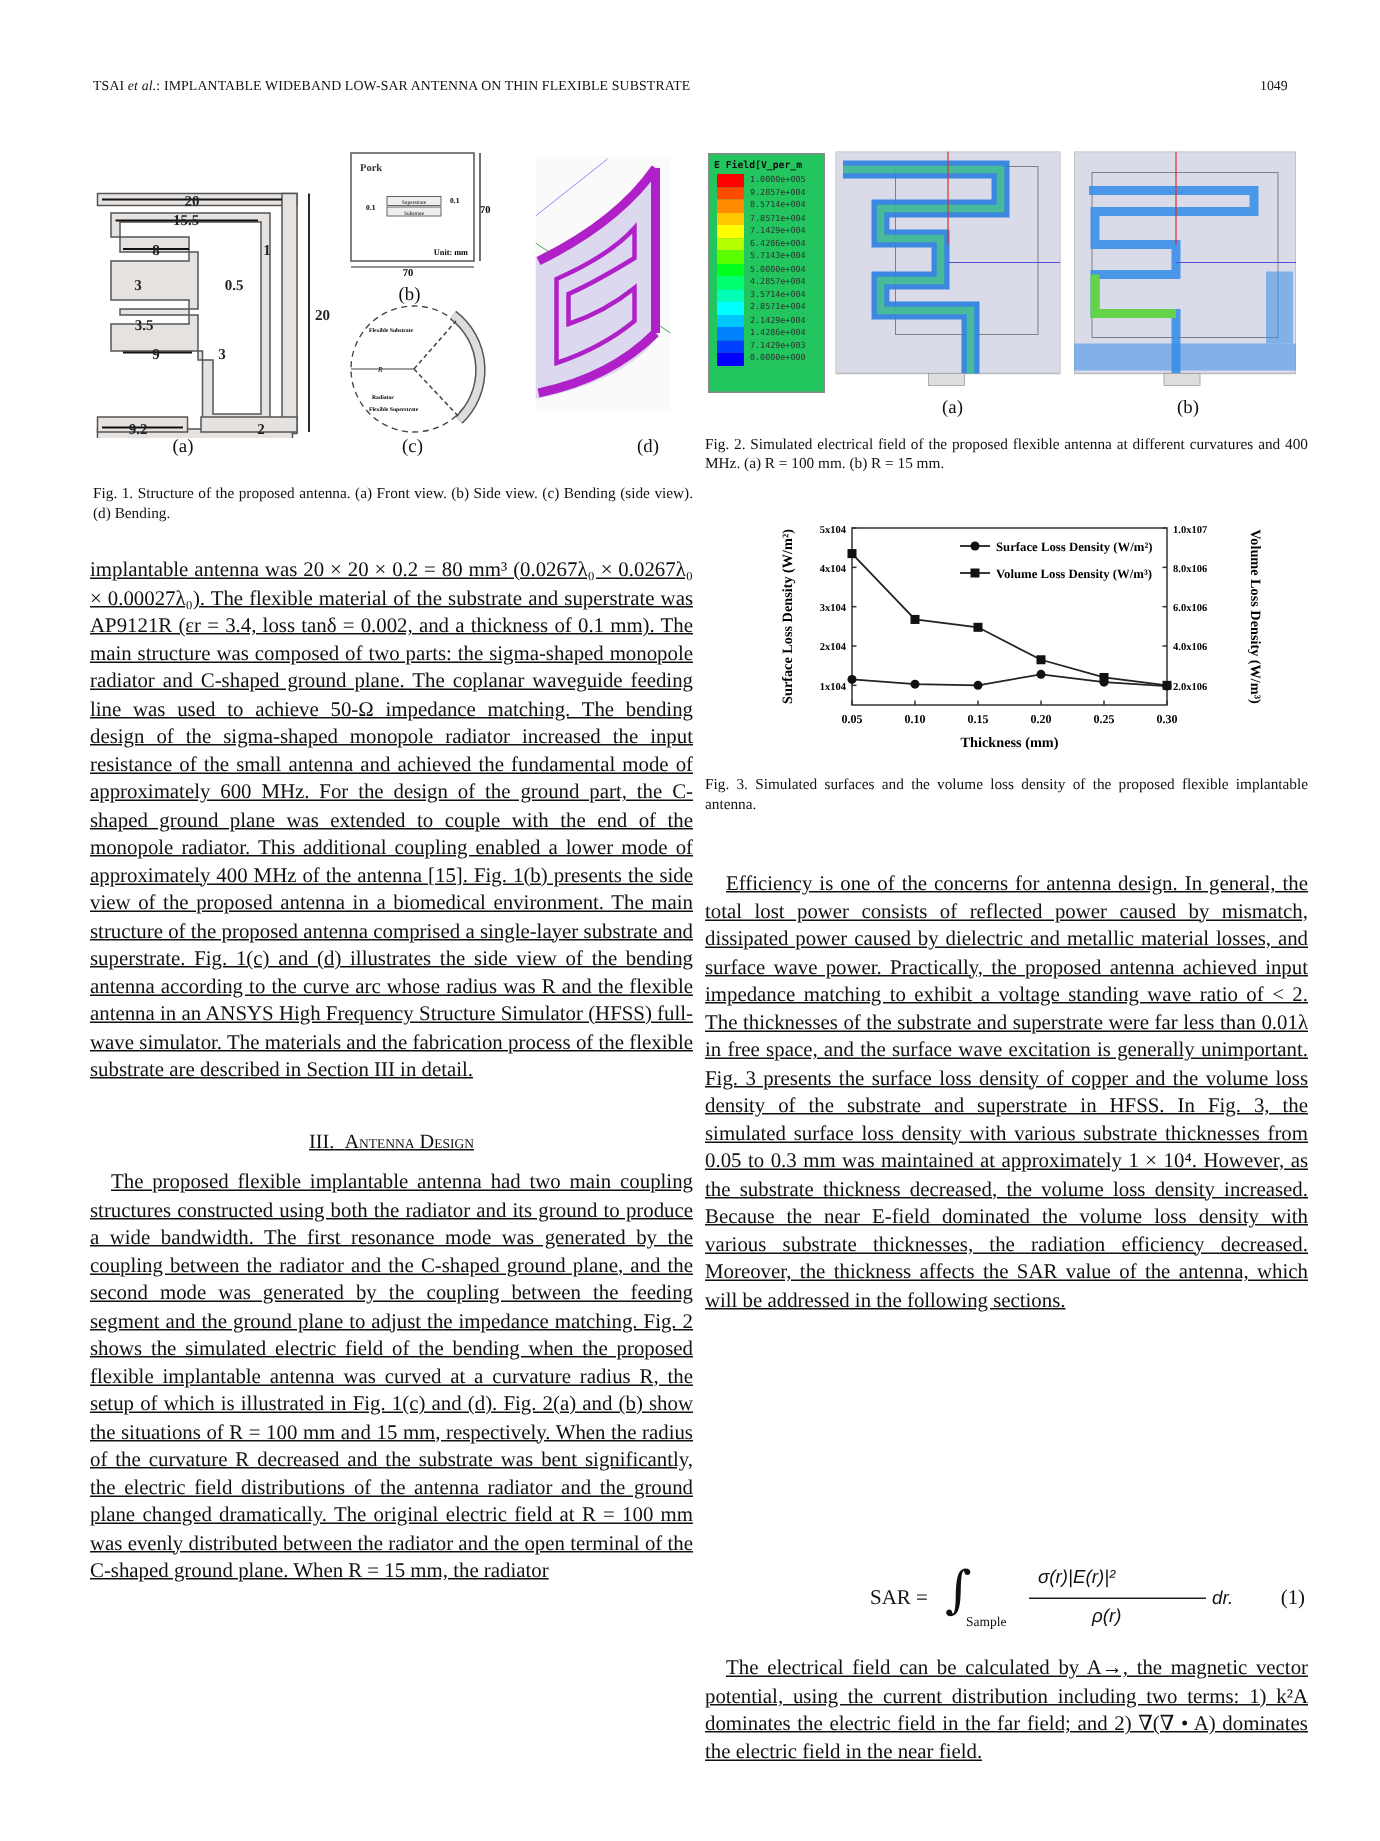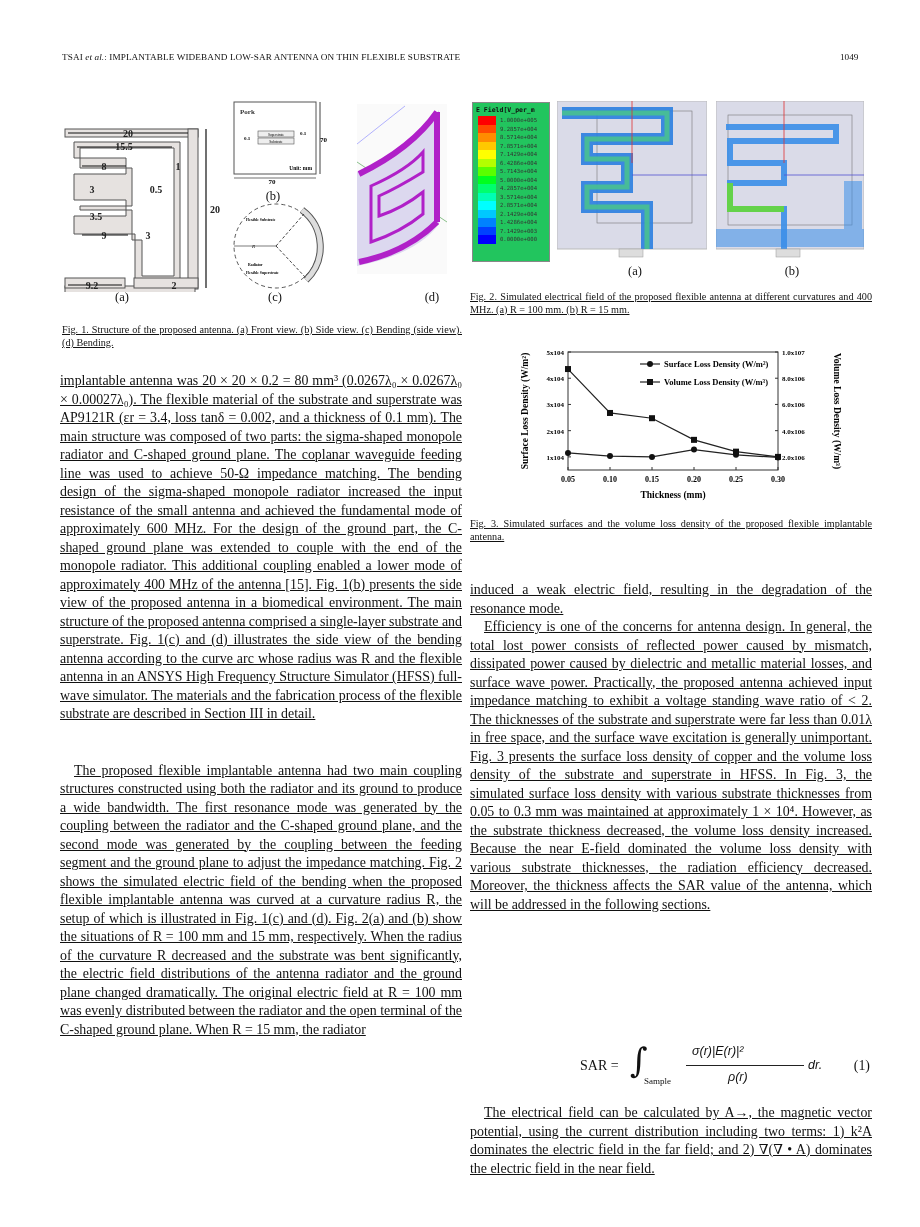--- a/index.html
+++ b/index.html
@@ -5,21 +5,21 @@
   * { box-sizing: border-box; margin: 0; padding: 0; }
   html, body { width: 920px; height: 1227px; background: #fff; overflow: hidden; }
   body { position: relative; font-family: "Liberation Serif", "DejaVu Serif", serif; color: #111; }
   .abs { position: absolute; }
   .header-left { left: 62px; top: 52px; font-size: 9.2px; letter-spacing: 0.1px; }
   .header-left i { font-style: italic; }
   .header-right { left: 840px; top: 52px; font-size: 9.2px; }
   .col { position: absolute; width: 402px; font-size: 13.9px; line-height: 18.5px; text-align: justify; text-decoration: underline; }
   .col p { margin: 0; }
   .col p.indent { text-indent: 14px; }
-  .caption { font-size: 10.2px; line-height: 12.8px; text-align: justify; text-decoration: underline; }
+  .caption { font-size: 10.2px; line-height: 12.8px; text-align: justify; }
   .section-title { text-align: center; font-size: 13.5px; margin: 0; }
   .sc { font-variant: small-caps; }
   .subfig-label { font-size: 12.5px; text-align: center; position: absolute; }
   .math { font-family: Liberation Sans, sans-serif; font-style: italic; font-size: 12.5px; }
   .eq { position: absolute; left: 470px; top: 1036px; width: 402px; height: 58px; }
   .eq-number { position: absolute; right: 2px; top: 22px; font-size: 13.9px; }
   .eq-body { position: absolute; left: 110px; top: 0; font-size: 14px; }
   svg text { font-family: "Liberation Serif", serif; }
   .legend-box { position: absolute; left: 472px; top: 102px; width: 78px; height: 160px; border: 1px solid #888; background: #22c55e; }
   .legend-title { font-family: "DejaVu Sans Mono", monospace; font-size: 6.5px; font-weight: bold; padding: 3px 3px 2px; white-space: nowrap; }
@@ -268,26 +268,26 @@
     <text x="154" y="45" font-size="8.5" font-weight="bold">Volume Loss Density (W/m³)</text>
     <text x="163" y="158" font-size="9.5" font-weight="bold" text-anchor="middle">Thickness (mm)</text>
     <text x="0" y="0" font-size="9.5" font-weight="bold" text-anchor="middle" transform="translate(18,71) rotate(-90)">Surface Loss Density (W/m²)</text>
     <text x="0" y="0" font-size="9.5" font-weight="bold" text-anchor="middle" transform="translate(324,71) rotate(90)">Volume Loss Density (W/m³)</text>
   </svg>
 <div class="abs caption" style="left:470px;top:518px;width:402px;">Fig. 3.  Simulated surfaces and the volume loss density of the proposed flexible implantable antenna.</div>
 
 <div class="col" style="left:60px;top:372px;">
   <p><span>implantable antenna was 20 × 20 × 0.2 = 80 mm³</span> <span>(0.0267λ₀ × 0.0267λ₀ × 0.00027λ₀). The flexible material of the substrate and superstrate was AP9121R (εr = 3.4, loss tanδ = 0.002, and a thickness of 0.1 mm). The main structure was composed of two parts: the sigma-shaped monopole radiator and C-shaped ground plane. The coplanar waveguide feeding line was used to achieve 50-Ω impedance matching. The bending design of the sigma-shaped monopole radiator increased the input resistance of the small antenna and achieved the fundamental mode of approximately 600 MHz. For the design of the ground part, the C-shaped ground plane was extended to couple with the end of the monopole radiator. This additional coupling enabled a lower mode of approximately 400 MHz of the antenna [15]. Fig. 1(b) presents the side view of the proposed antenna in a biomedical environment. The main structure of the proposed antenna comprised a single-layer substrate and superstrate. Fig. 1(c) and (d) illustrates the side view of the bending antenna according to the curve arc whose radius was R and the flexible antenna in an ANSYS High Frequency Structure Simulator (HFSS) full-wave simulator. The materials and the fabrication process of the flexible substrate are described in Section III in detail.</span></p>
   <div style="height:28px;"></div>
+  <p class="section-title"><span>III.</span>&nbsp; <span class="sc">Antenna Design</span></p>
   <div style="height:10px;"></div>
   <p class="indent">The proposed flexible implantable antenna had two main coupling structures constructed using both the radiator and its ground to produce a wide bandwidth. The first resonance mode was generated by the coupling between the radiator and the C-shaped ground plane, and the second mode was generated by the coupling between the feeding segment and the ground plane to adjust the impedance matching. Fig. 2 shows the simulated electric field of the bending when the proposed flexible implantable antenna was curved at a curvature radius R, the setup of which is illustrated in Fig. 1(c) and (d). Fig. 2(a) and (b) show the situations of R = 100 mm and 15 mm, respectively. When the radius of the curvature R decreased and the substrate was bent significantly, the electric field distributions of the antenna radiator and the ground plane changed dramatically. The original electric field at R = 100 mm was evenly distributed between the radiator and the open terminal of the C-shaped ground plane. When R = 15 mm, the radiator</p>
 </div>
 
 <div class="col" style="left:470px;top:581px;">
-  <p>induced a weak electric field, resulting in the degradation of the resonance mode.</p>
   <p class="indent">Efficiency is one of the concerns for antenna design. In general, the total lost power consists of reflected power caused by mismatch, dissipated power caused by dielectric and metallic material losses, and surface wave power. Practically, the proposed antenna achieved input impedance matching to exhibit a voltage standing wave ratio of &lt; 2. The thicknesses of the substrate and superstrate were far less than 0.01λ in free space, and the surface wave excitation is generally unimportant. Fig. 3 presents the surface loss density of copper and the volume loss density of the substrate and superstrate in HFSS. In Fig. 3, the simulated surface loss density with various substrate thicknesses from 0.05 to 0.3 mm was maintained at approximately 1 × 10⁴. However, as the substrate thickness decreased, the volume loss density increased. Because the near E-field dominated the volume loss density with various substrate thicknesses, the radiation efficiency decreased. Moreover, the thickness affects the SAR value of the antenna, which will be addressed in the following sections.</p>
 </div>
 
 <div class="eq">
   <div class="eq-body">
     <span style="position:absolute;left:0;top:22px;white-space:nowrap;">SAR =</span>
     <span style="position:absolute;left:50px;top:4px;font-size:34px;font-family:'DejaVu Serif',serif;">∫</span>
     <span style="position:absolute;left:64px;top:40px;font-size:9px;">Sample</span>
     <span class="math" style="position:absolute;left:112px;top:8px;white-space:nowrap;">σ(r)|E(r)|²</span>
     <span style="position:absolute;left:106px;top:29px;width:118px;border-top:1px solid #222;"></span>

